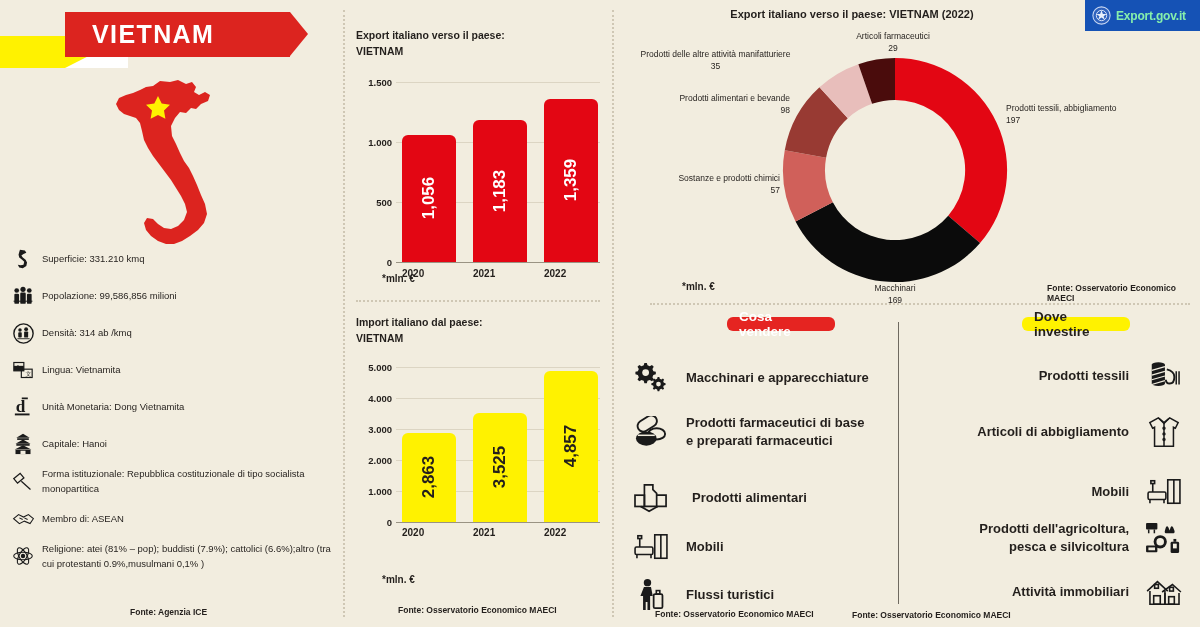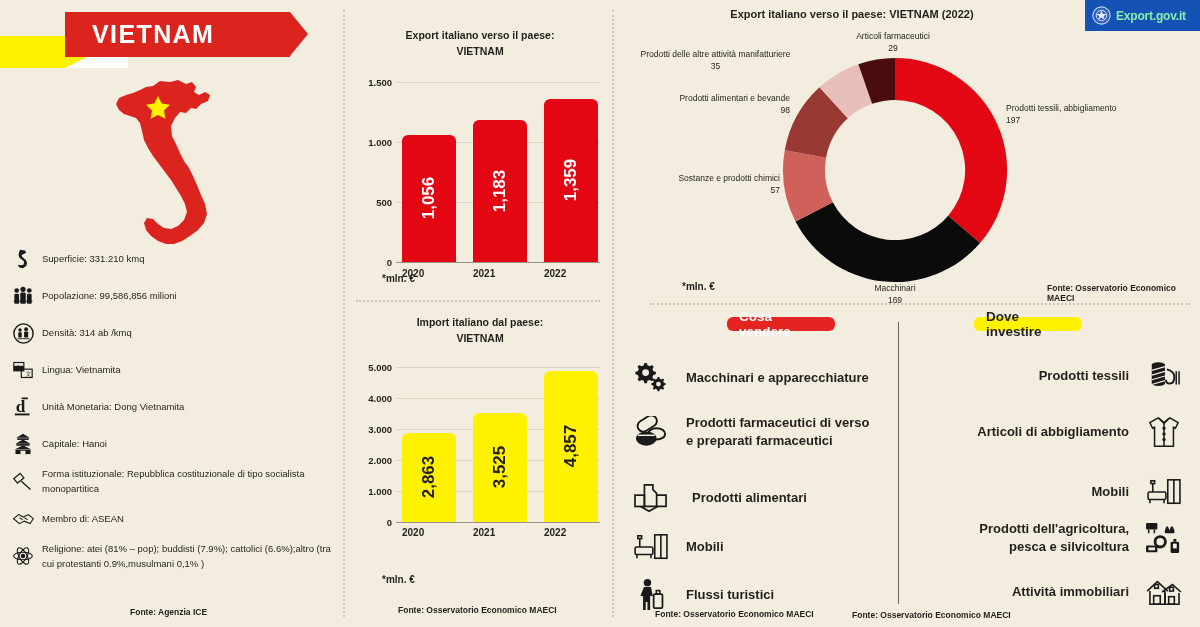--- a/index.html
+++ b/index.html
@@ -45,21 +45,21 @@
   .map{position:absolute;left:100px;top:78px;width:145px;height:182px;}
 
   .facts{position:absolute;left:6px;top:245px;width:334px;}
   .fact{display:flex;align-items:center;margin-bottom:9px;min-height:28px;}
   .fact-icon{width:34px;min-width:34px;height:28px;display:flex;align-items:center;justify-content:center;}
   .fact-label{font-size:9.5px;line-height:1.55;color:#231f1c;padding-left:2px;}
   .src-left{position:absolute;left:130px;top:607px;font-size:8.5px;font-weight:bold;color:#231f1c;}
 
   
   .chartbox{position:absolute;}
-  .chart-title{text-align:center;font-size:10.5px;font-weight:bold;line-height:1.5;}
+  .chart-title{text-align:left;font-size:10.5px;font-weight:bold;line-height:1.5;}
   .plot{position:relative;margin-top:10px;}
   .gridline{position:absolute;left:40px;right:4px;height:1px;background:#dcd5c3;}
   .ytick{position:absolute;left:0;width:36px;text-align:right;font-size:9.5px;font-weight:bold;transform:translateY(-50%);}
   .bar{position:absolute;border-radius:6px 6px 0 0;display:flex;align-items:center;justify-content:center;}
   .bar-val{font-size:17px;font-weight:bold;transform:rotate(-90deg);white-space:nowrap;}
   .xtick{position:absolute;text-align:left;font-size:10px;font-weight:bold;}
   .unit{position:absolute;font-size:10px;font-weight:bold;}
   .src{position:absolute;font-size:8.5px;font-weight:bold;}
 
   
@@ -70,21 +70,21 @@
 
   
   .logo{position:absolute;right:0;top:0;width:115px;height:31px;background:#1552B5;
         display:flex;align-items:center;gap:5px;padding-left:7px;box-sizing:border-box;}
   .logo-text{color:#86efac;font-size:12px;font-weight:bold;letter-spacing:-.2px;}
 
   
   .pill{position:absolute;height:14px;border-radius:6px;display:flex;align-items:center;
         justify-content:center;font-size:13.5px;font-weight:bold;padding:0 12px;box-sizing:border-box;}
   .pill.sell{background:#E52421;color:#fff;left:727px;top:317px;width:108px;}
-  .pill.invest{background:#FFF200;color:#231f1c;left:974px;top:317px;width:108px;}
+  .pill.invest{background:#FFF200;color:#231f1c;left:1022px;top:317px;width:108px;}
 
   .litem{position:absolute;display:flex;align-items:center;gap:14px;}
   .litem .txt{font-size:13px;font-weight:bold;line-height:1.35;}
   .litem.right{flex-direction:row;justify-content:flex-end;}
   .litem.right .txt{text-align:right;}
   .lic{width:42px;min-width:42px;height:40px;display:flex;align-items:center;justify-content:center;}
 
   .vline-mid{position:absolute;left:898px;top:322px;height:282px;width:1px;background:#6f6a60;}
 
   svg{display:block;}
@@ -395,21 +395,21 @@
       <svg viewBox="0 0 38 34" width="36" height="32">
           <g>
         <rect x="4" y="2" width="22" height="12" rx="6" fill="none" stroke="#1a1a1a" stroke-width="2" transform="rotate(-32 15 8)"></rect>
         <path d="M6.4 12.6 L17 4.5 a6 6 0 0 1 2 8 Z" fill="#1a1a1a" transform="rotate(-32 15 8)" opacity="0"></path>
         <ellipse cx="14" cy="24" rx="11" ry="7.5" fill="#1a1a1a"></ellipse>
         <ellipse cx="25" cy="19" rx="9" ry="6" fill="none" stroke="#1a1a1a" stroke-width="2"></ellipse>
         <path d="M5 20.5 L23 20.5" stroke="#F2EDDF" stroke-width="1.6"></path>
       </g>
         </svg>
     </span>
-    <span class="txt" style="white-space:pre-line;">Prodotti farmaceutici di verso
+    <span class="txt" style="white-space:pre-line;">Prodotti farmaceutici di base
 e preparati farmaceutici</span>
   </div>
 
   <div class="litem" style="left:630px;top:478px;width:260px;gap:20px;">
     <span class="lic">
       <svg viewBox="0 0 40 34" width="38" height="32">
           <g fill="none" stroke="#1a1a1a" stroke-width="1.8">
         <path d="M13 3 L22 3 L22 8 L26 12 L26 26 L13 26 Z"></path>
         <rect x="3" y="14" width="10" height="12"></rect>
         <path d="M26 14 L36 14 L36 26 L26 26"></path>

